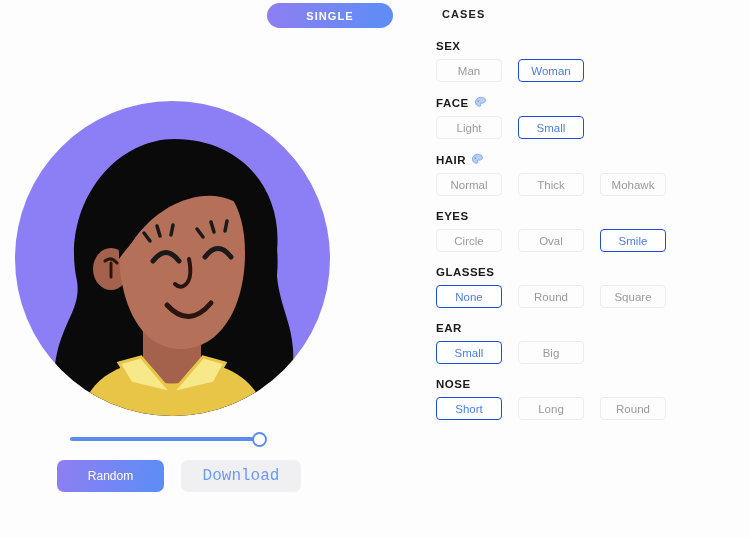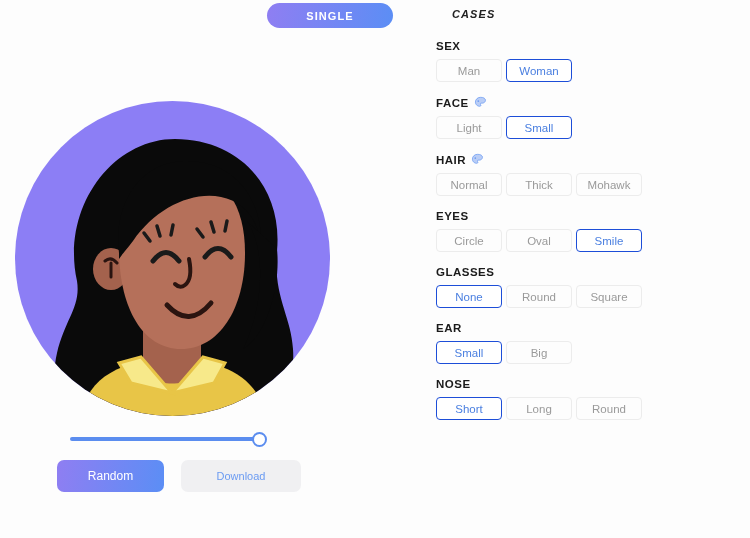--- a/index.html
+++ b/index.html
@@ -88,59 +88,58 @@
     font-size: 12px;
     cursor: pointer;
     font-family: "Liberation Sans", sans-serif;
   }
   .btn-download {
     width: 120px; height: 32px;
     border-radius: 7px;
     border: none;
     background: #f0f0f2;
     color: #6b9bf2;
-    font-size: 11px;
-    cursor: pointer;
-    font-family: Liberation Sans, sans-serif;
+    font-size: 16px;
+    cursor: pointer;
+    font-family: Liberation Mono, monospace;
   }
 
   
   #right-panel {
     position: absolute;
     left: 436px; top: 0;
     width: 314px; height: 538px;
     padding-top: 8px;
   }
   .panel-title {
     font-size: 11px;
     font-weight: bold;
     letter-spacing: 1.1px;
     color: #222222;
-    margin: 0 0 20px 16px;
-    font-style: italic;
+    margin: 0 0 20px 6px;
   }
   .section { margin-bottom: 14px; }
   .section-label {
     font-size: 11.5px;
     font-weight: bold;
     letter-spacing: 0.5px;
     color: #1b1b1b;
     margin: 0 0 7px 0;
     display: flex;
     align-items: center;
     gap: 5px;
   }
   .palette-icon {
     display: inline-block;
     width: 13px; height: 13px;
     line-height: 13px;
   }
   .opt-row {
     display: flex;
-    gap: 4px;
+    gap: 16px;
     margin-bottom: 6px;
     flex-wrap: nowrap;
   }
   .opt-btn {
     height: 23px;
     min-width: 66px;
     padding: 0 10px;
     border-radius: 4px;
     background: #fdfdfd;
     border: 1px solid #ececec;

